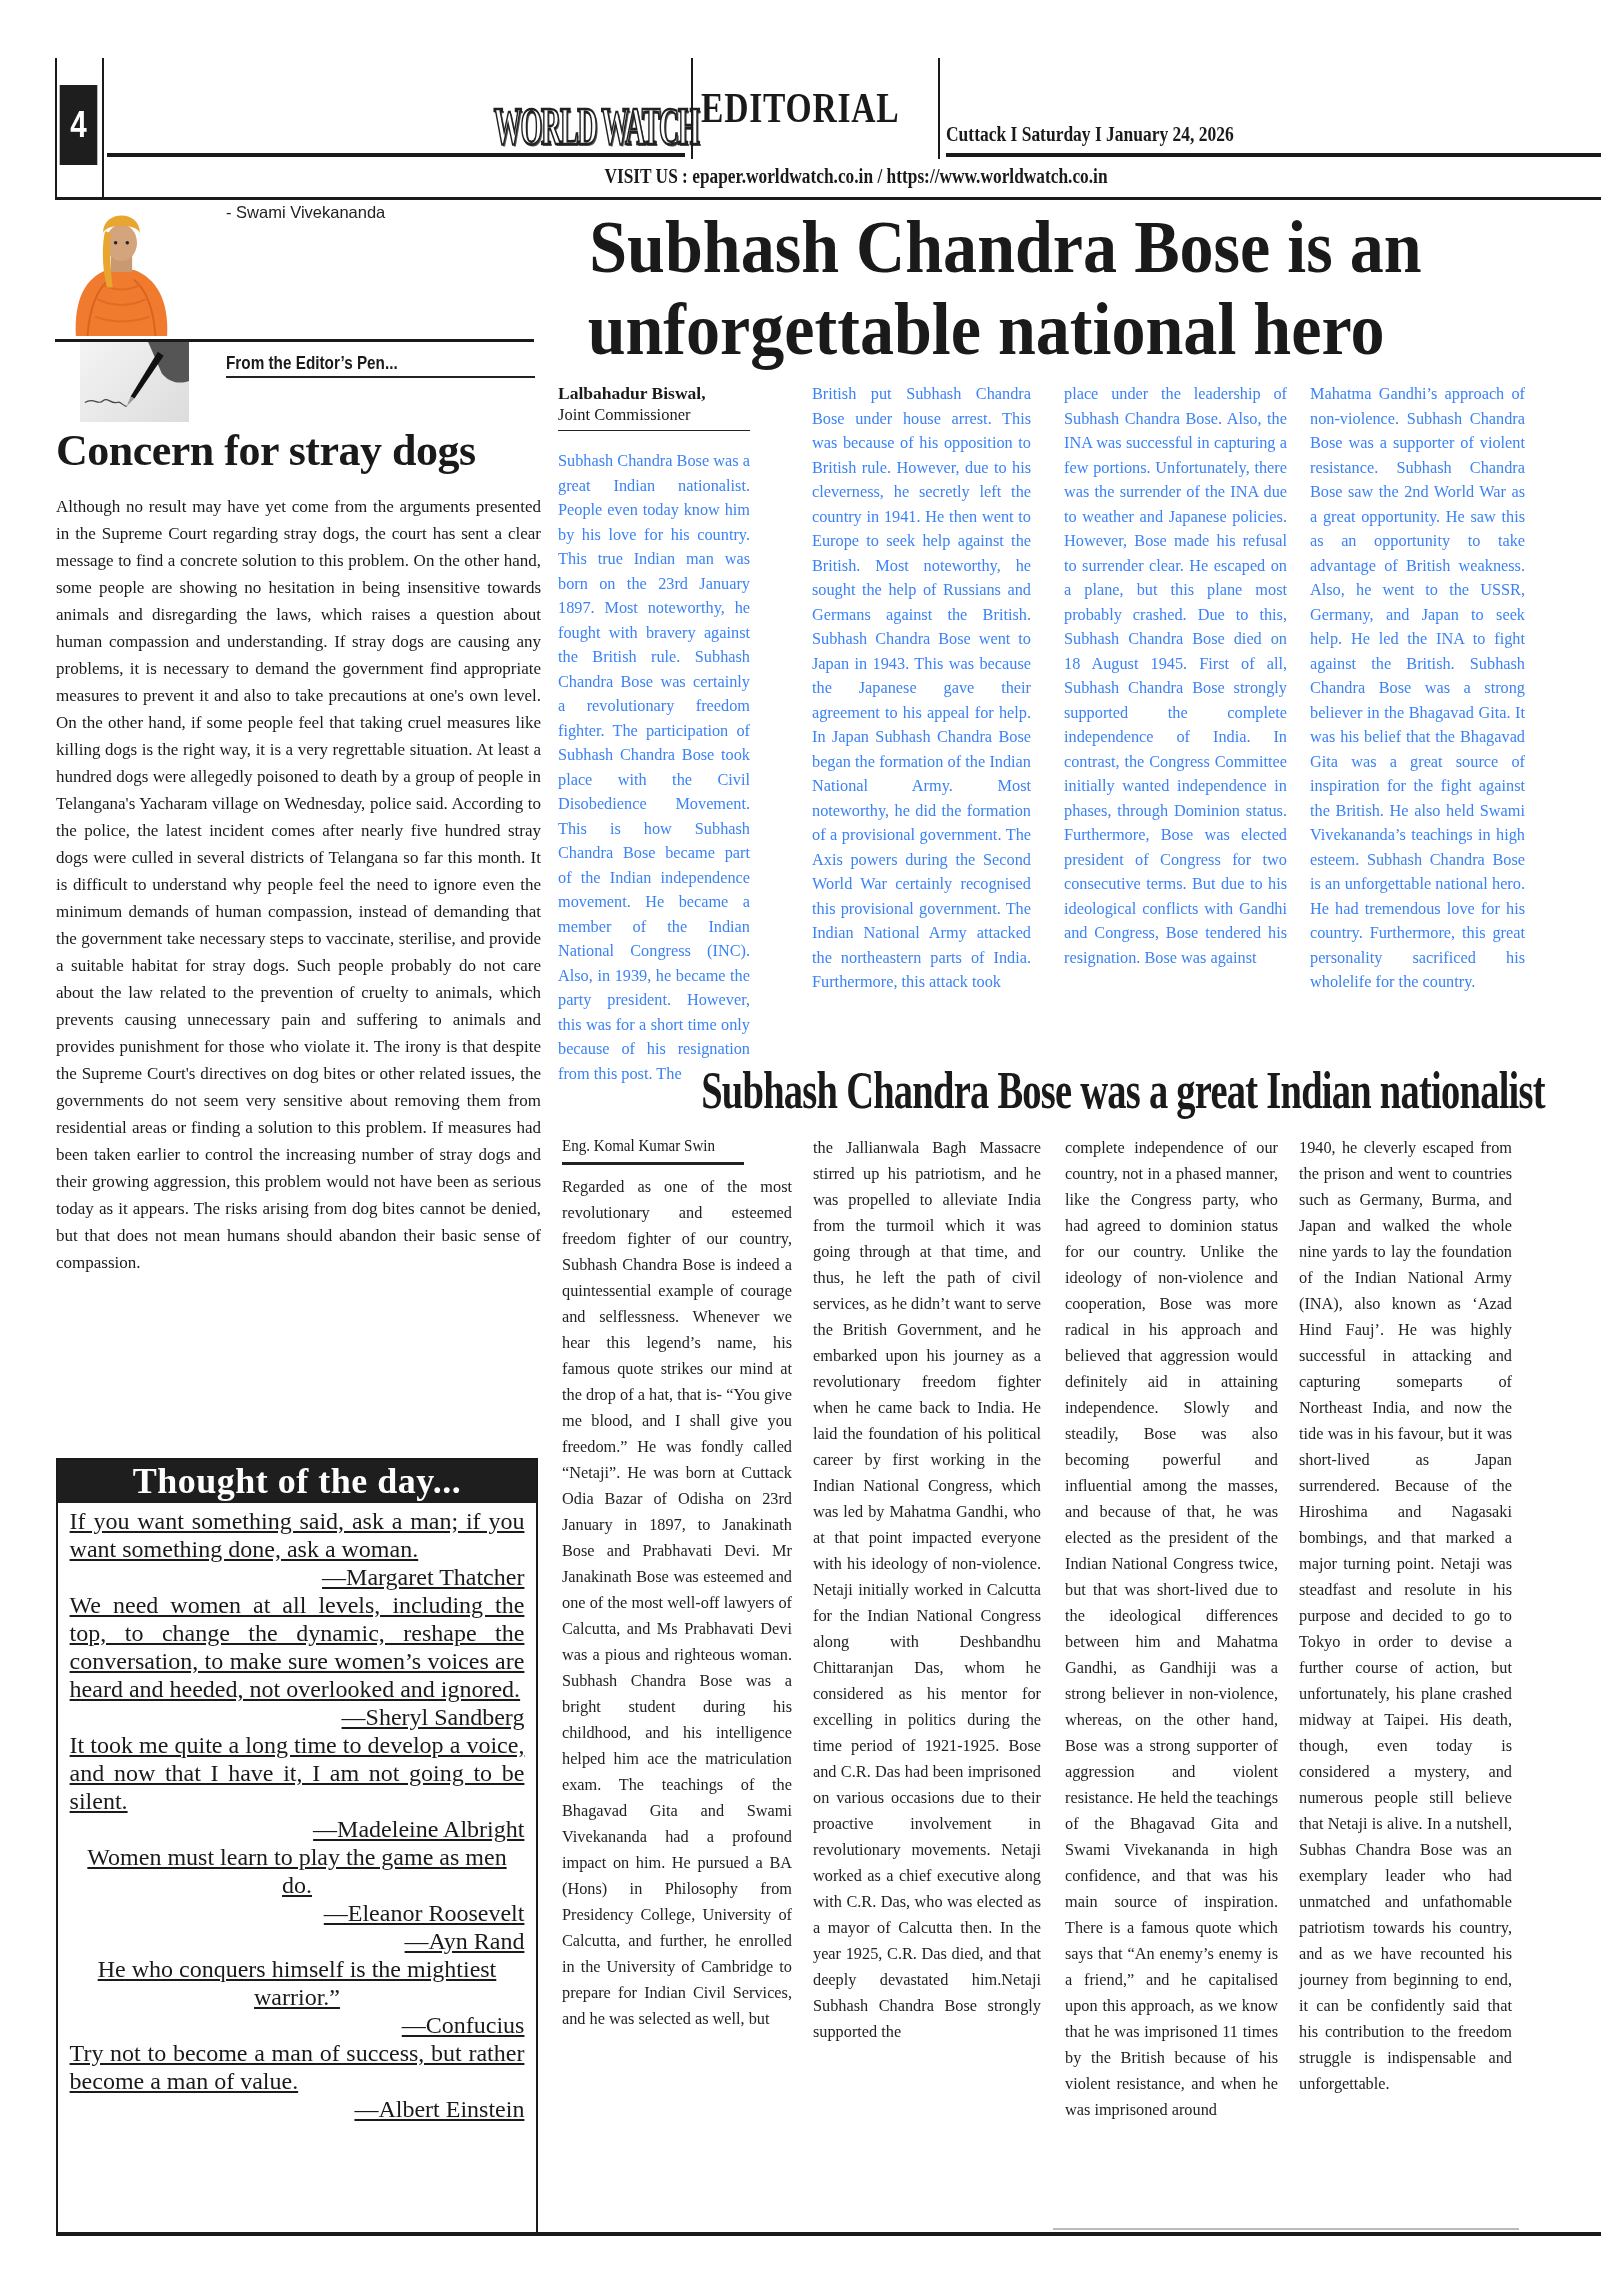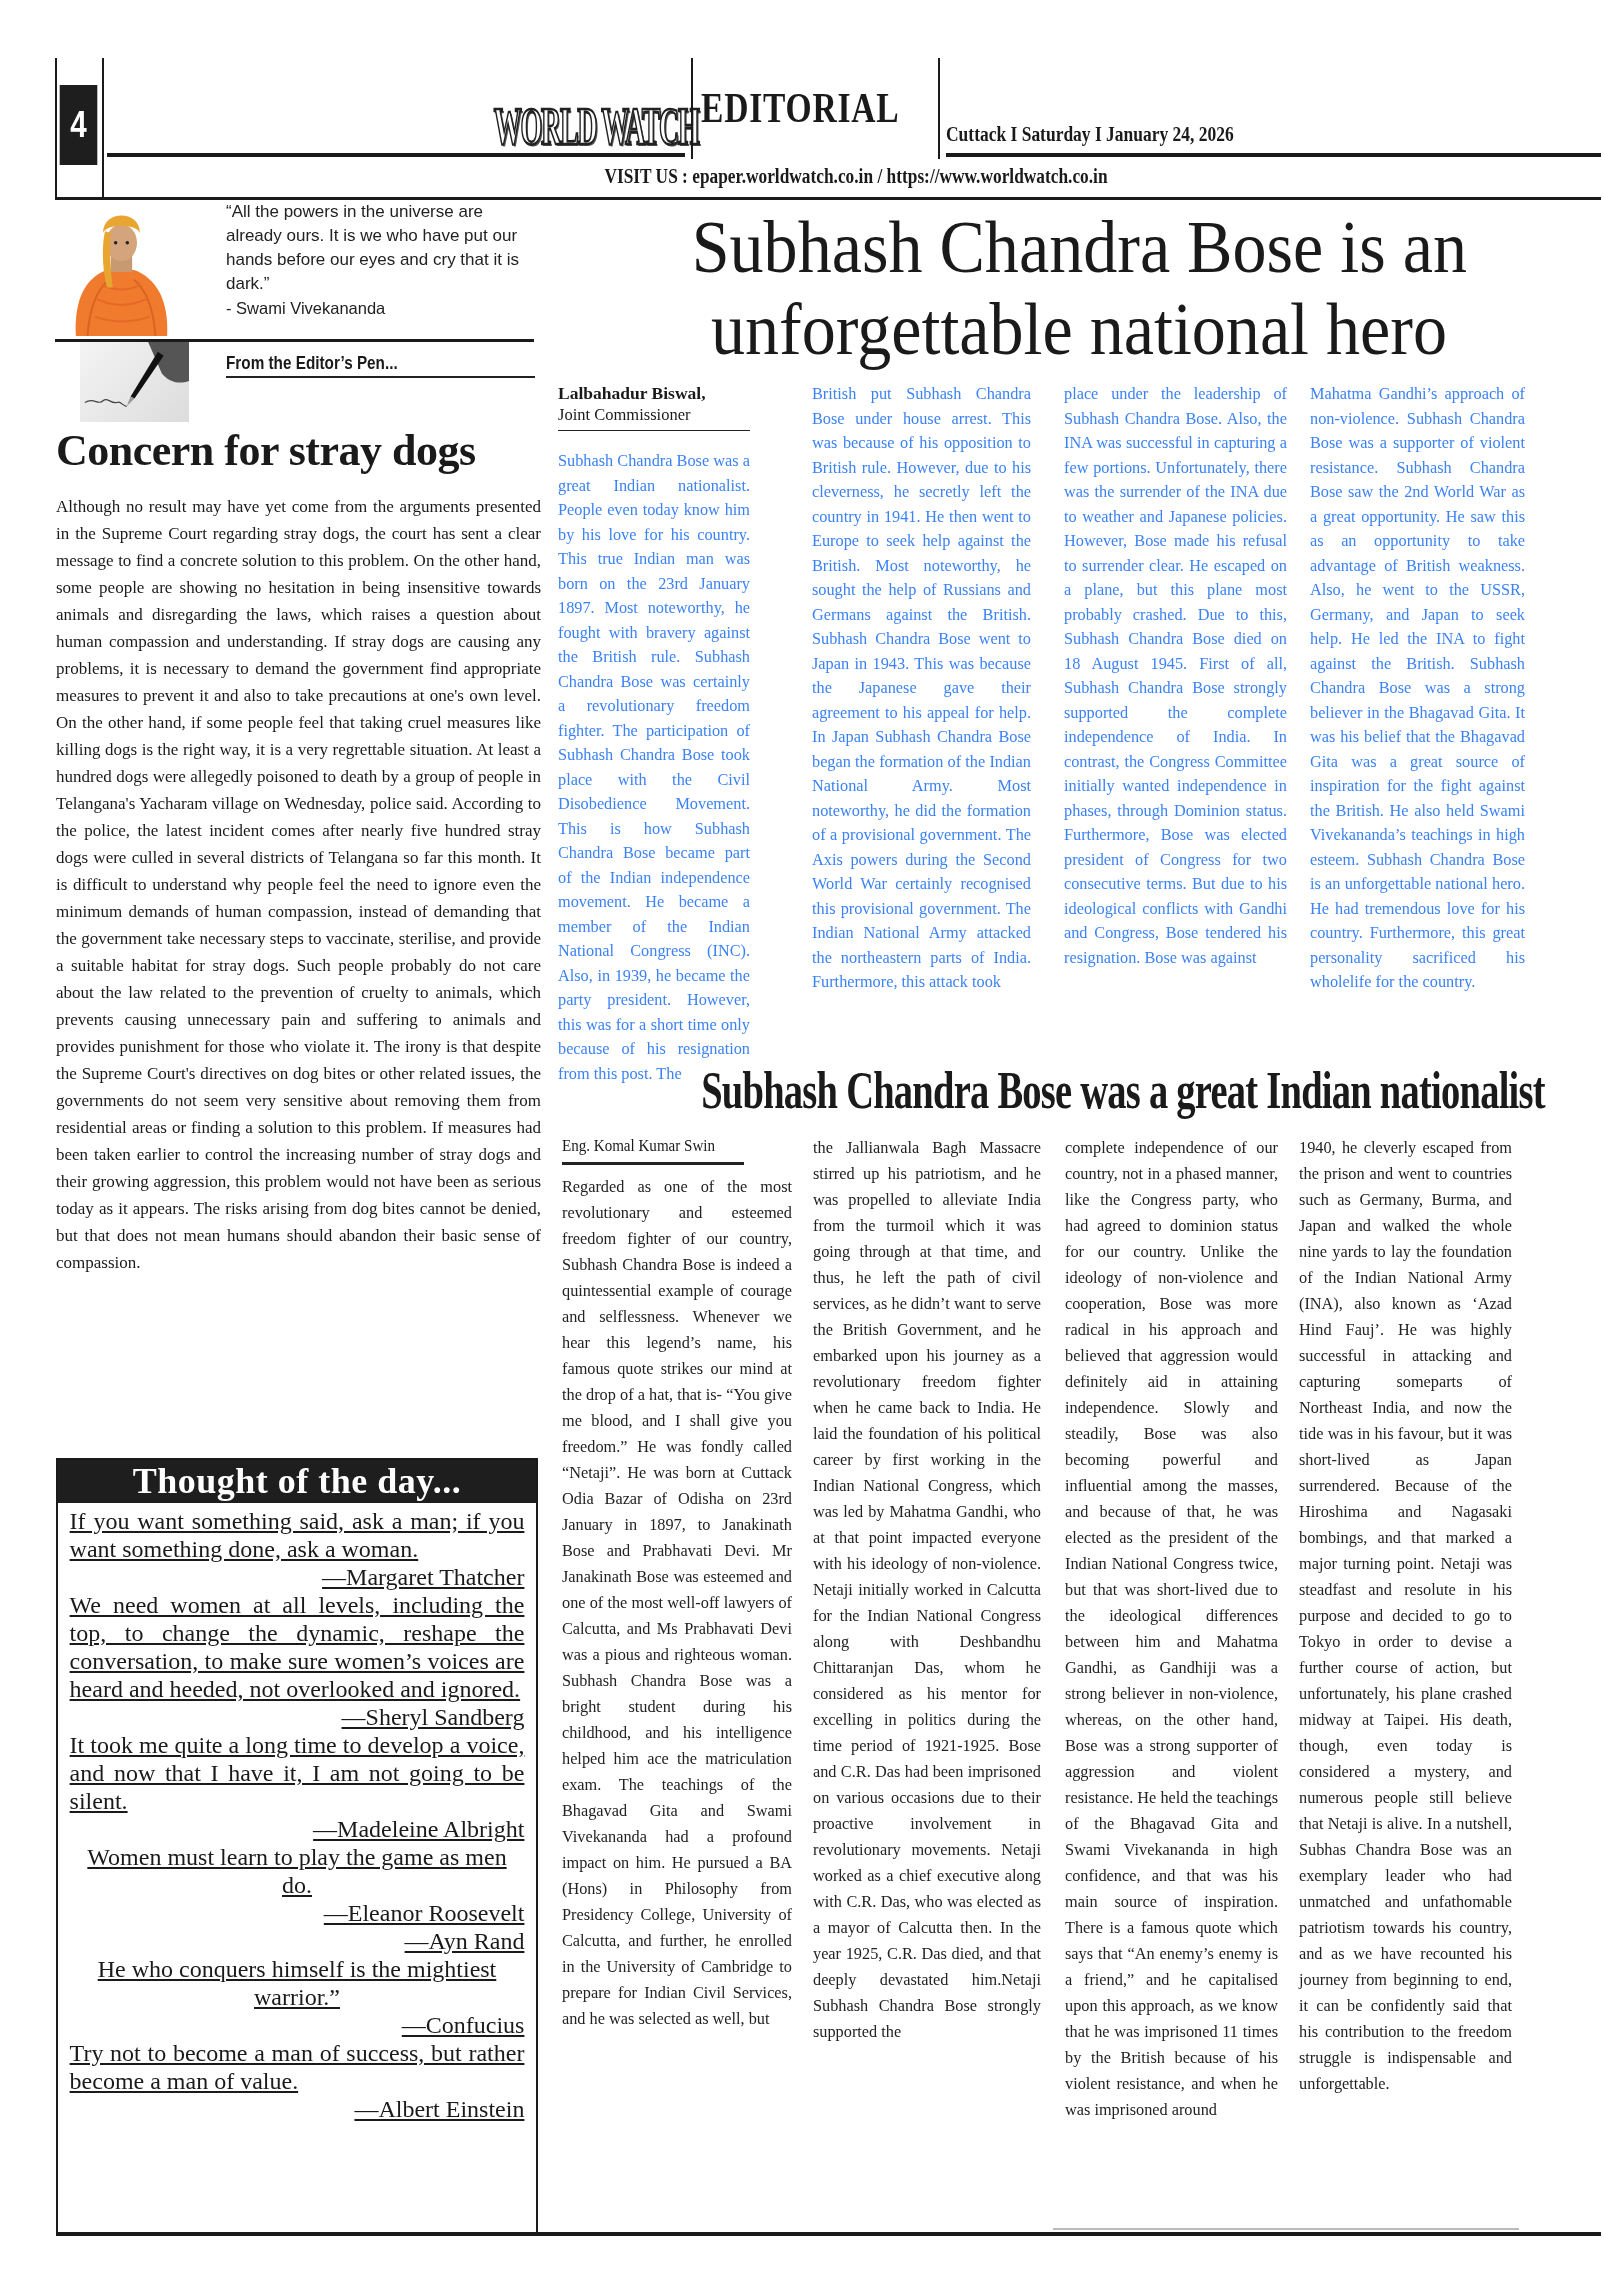--- a/index.html
+++ b/index.html
@@ -33,21 +33,21 @@
   .thought { position: absolute; left: 56px; top: 1458px; width: 482px; height: 776px; border: 2.9px solid #1a1a1a; }
   .thought-head { background: #1e1e1e; color: #fff; font-size: 36px; font-weight: bold; text-align: center; height: 43px; line-height: 43px; letter-spacing: 0.5px; }
   .thought-body { padding: 3.9px 11.6px 0 11.6px; font-size: 24px; line-height: 28px; text-decoration: underline; }
   .thought-body .q { text-align: justify; }
   .thought-body .q.center { text-align: center; }
   .thought-body .a { text-align: right; }
 
   .bottom-rule { position: absolute; left: 56px; top: 2232px; width: 1545px; height: 3.9px; background: #1a1a1a; }
 
   
-  .main-head { position: absolute; left: 553px; top: 206px; width: 1052px; text-align: center; font-size: 74px; font-weight: normal; line-height: 82px; }
+  .main-head { position: absolute; left: 553px; top: 206px; width: 1052px; font-size: 74px; font-weight: bold; line-height: 82px; }
   .main-head span { display: inline-block; transform: scaleX(0.92); }
   .byline { position: absolute; left: 558px; top: 382px; width: 192px; border-bottom: 1.9px solid #222; padding-bottom: 3.9px; }
   .byline .name { font-size: 17.5px; font-weight: bold; line-height: 22px; }
   .byline .role { font-size: 16.5px; line-height: 22px; }
   .col { position: absolute; font-size: 16.3px; line-height: 24.5px; text-align: justify; hyphens: auto; color: #3b82f6; }
 
   .sub-head { position: absolute; left: 553px; top: 1060px; width: 1052px; text-align: center; font-size: 52px; font-weight: bold; line-height: 62px; white-space: nowrap; }
   .sub-head span { display: inline-block; transform: scaleX(0.74); transform-origin: center; letter-spacing: -1px; }
   .byline2 { position: absolute; left: 562px; top: 1135px; width: 182px; border-bottom: 3.9px solid #222; padding-bottom: 5.8px; font-size: 17.5px; font-weight: normal; white-space: nowrap; }
   .byline2 span { display: inline-block; transform: scaleX(0.86); transform-origin: left; }
@@ -80,21 +80,20 @@
     <path d="M35 85 Q55 95 75 85 M30 100 Q55 112 80 100 M28 118 Q55 128 84 118" stroke="#e36a25" stroke-width="2" fill="none"></path>
     <rect x="44" y="50" width="22" height="22" fill="#c99a72"></rect>
     <ellipse cx="55" cy="42" rx="16" ry="19" fill="#d4a47c"></ellipse>
     <path d="M36 32 C36 8 74 8 74 32 C70 22 40 22 36 32 Z" fill="#e8a530"></path>
     <path d="M38 30 C34 50 36 72 40 88 L46 88 C44 70 42 50 44 32 Z" fill="#e8a530"></path>
     <circle cx="49" cy="42" r="1.8" fill="#222"></circle>
       <circle cx="61" cy="42" r="1.8" fill="#222"></circle>
   </svg>
 </div>
 <div class="viv-quote">
-  <div>“All the powers in the universe are already ours. It is we who have put our hands before our eyes and cry that it is dark.”</div>
   <div class="viv-author">- Swami Vivekananda</div>
 </div>
 <div class="hline" style="left:55px; top:339px; width:479px; height:2.9px;"></div>
 
 <div class="pen-img">
   <svg width="109" height="80" viewBox="0 0 112 82">
     <path d="M70 0 L112 0 L112 40 C100 44 90 40 84 32 Z" fill="#555"></path>
     <path d="M80 10 L52 56 L56 58 L86 14 Z" fill="#111"></path>
     <path d="M52 56 L48 66 L56 58 Z" fill="#999"></path>
     <path d="M5 62 C15 56 18 66 24 60 C28 56 32 64 38 62 C42 60 44 66 48 66" stroke="#444" stroke-width="1.2" fill="none"></path>

